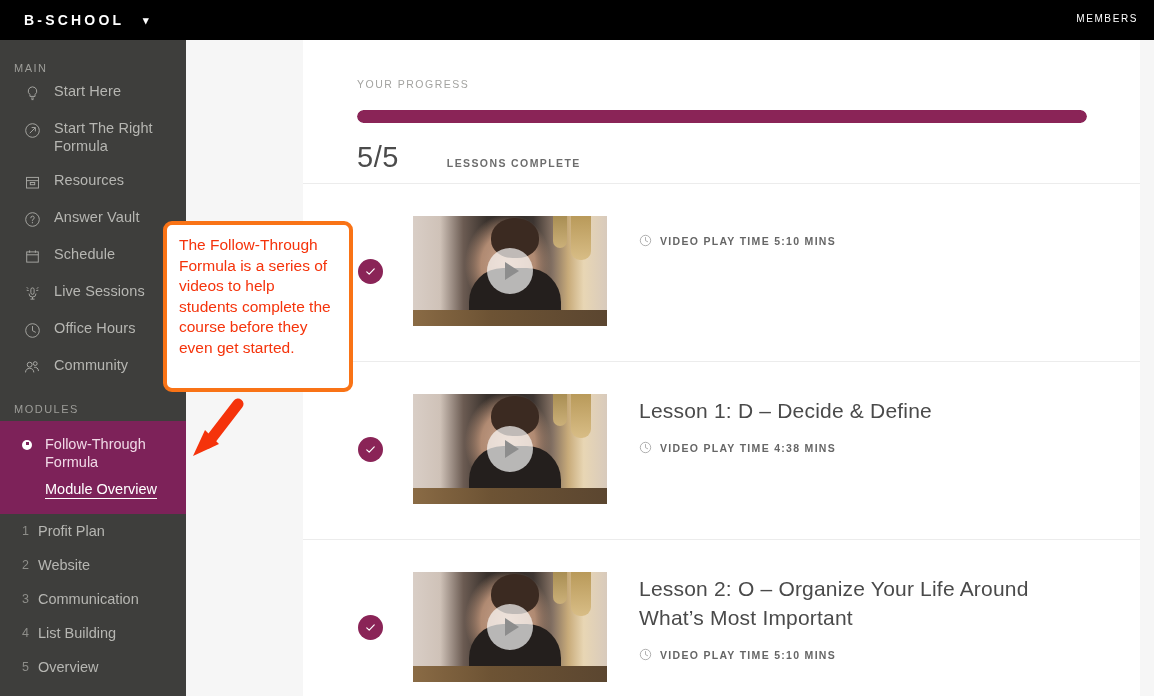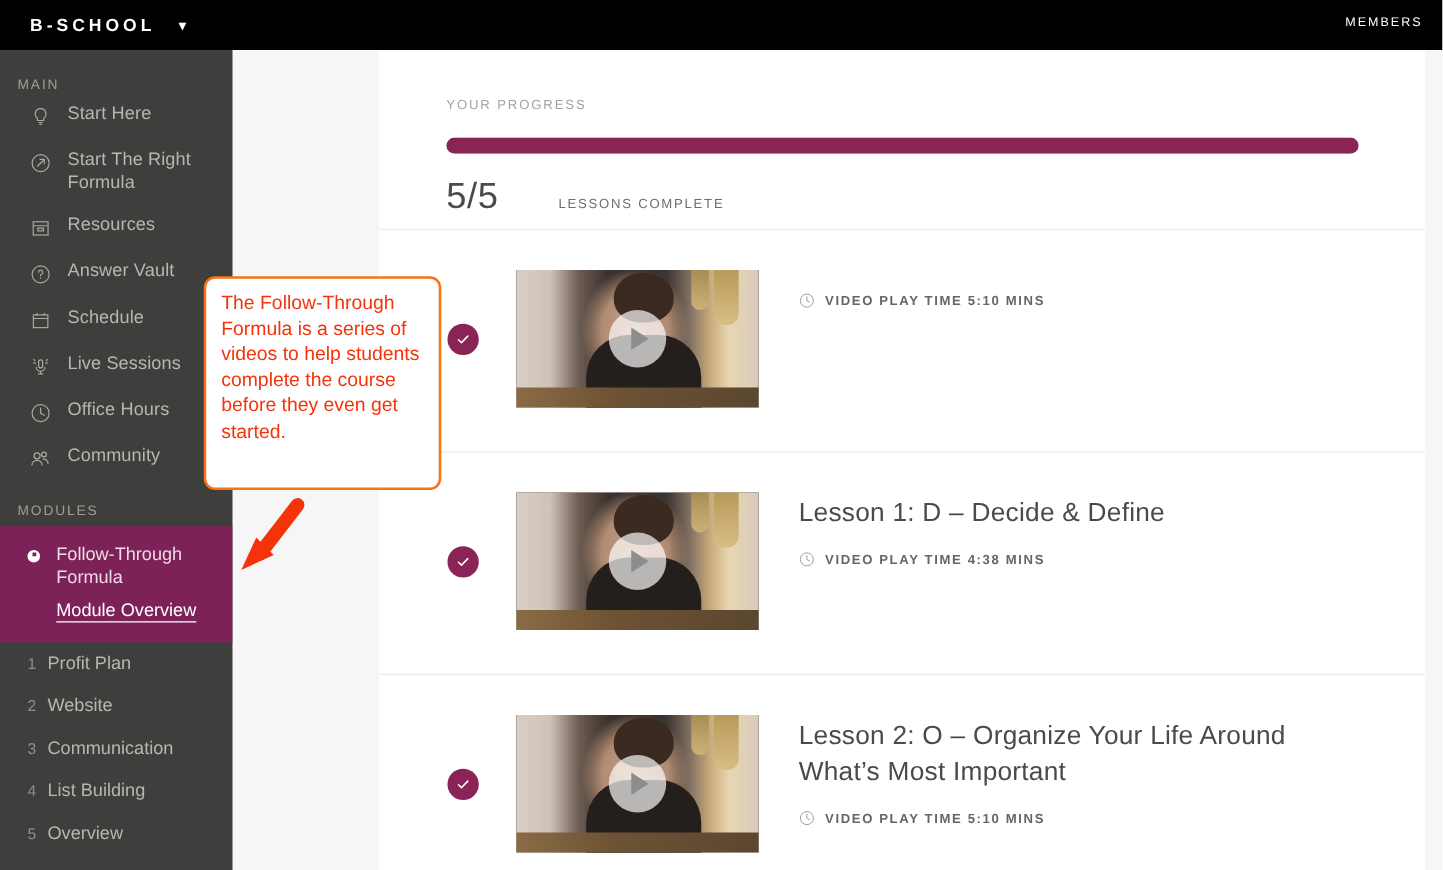--- a/index.html
+++ b/index.html
@@ -175,21 +175,21 @@
     color: #4b4b4b;
     font-size: 29px;
     font-weight: 300;
     letter-spacing: 0.5px;
   }
   .progress-count-sub {
     margin-left: 12px;
     color: #6d6d6d;
     font-size: 10.5px;
     letter-spacing: 1.4px;
-    font-weight: 400;
+    font-weight: 700;
     padding-left: 36px;
   }
 
   
   .lesson-list {
     position: absolute;
     left: 303px; top: 183px;
     width: 837px;
   }
   .lesson-row {
@@ -302,21 +302,21 @@
     letter-spacing: 1.3px;
     font-weight: 700;
   }
 
   
   .callout {
     position: absolute;
     left: 163px; top: 221px;
     width: 190px; height: 171px;
     background: #ffffff;
-    border: 2px solid #f97316;
+    border: 4px solid #f97316;
     border-radius: 9px;
     padding: 10px 12px;
     z-index: 30;
   }
   .callout-text {
     color: #f5330b;
     font-size: 15.5px;
     line-height: 20.5px;
     font-family: "Liberation Sans", sans-serif;
   }

